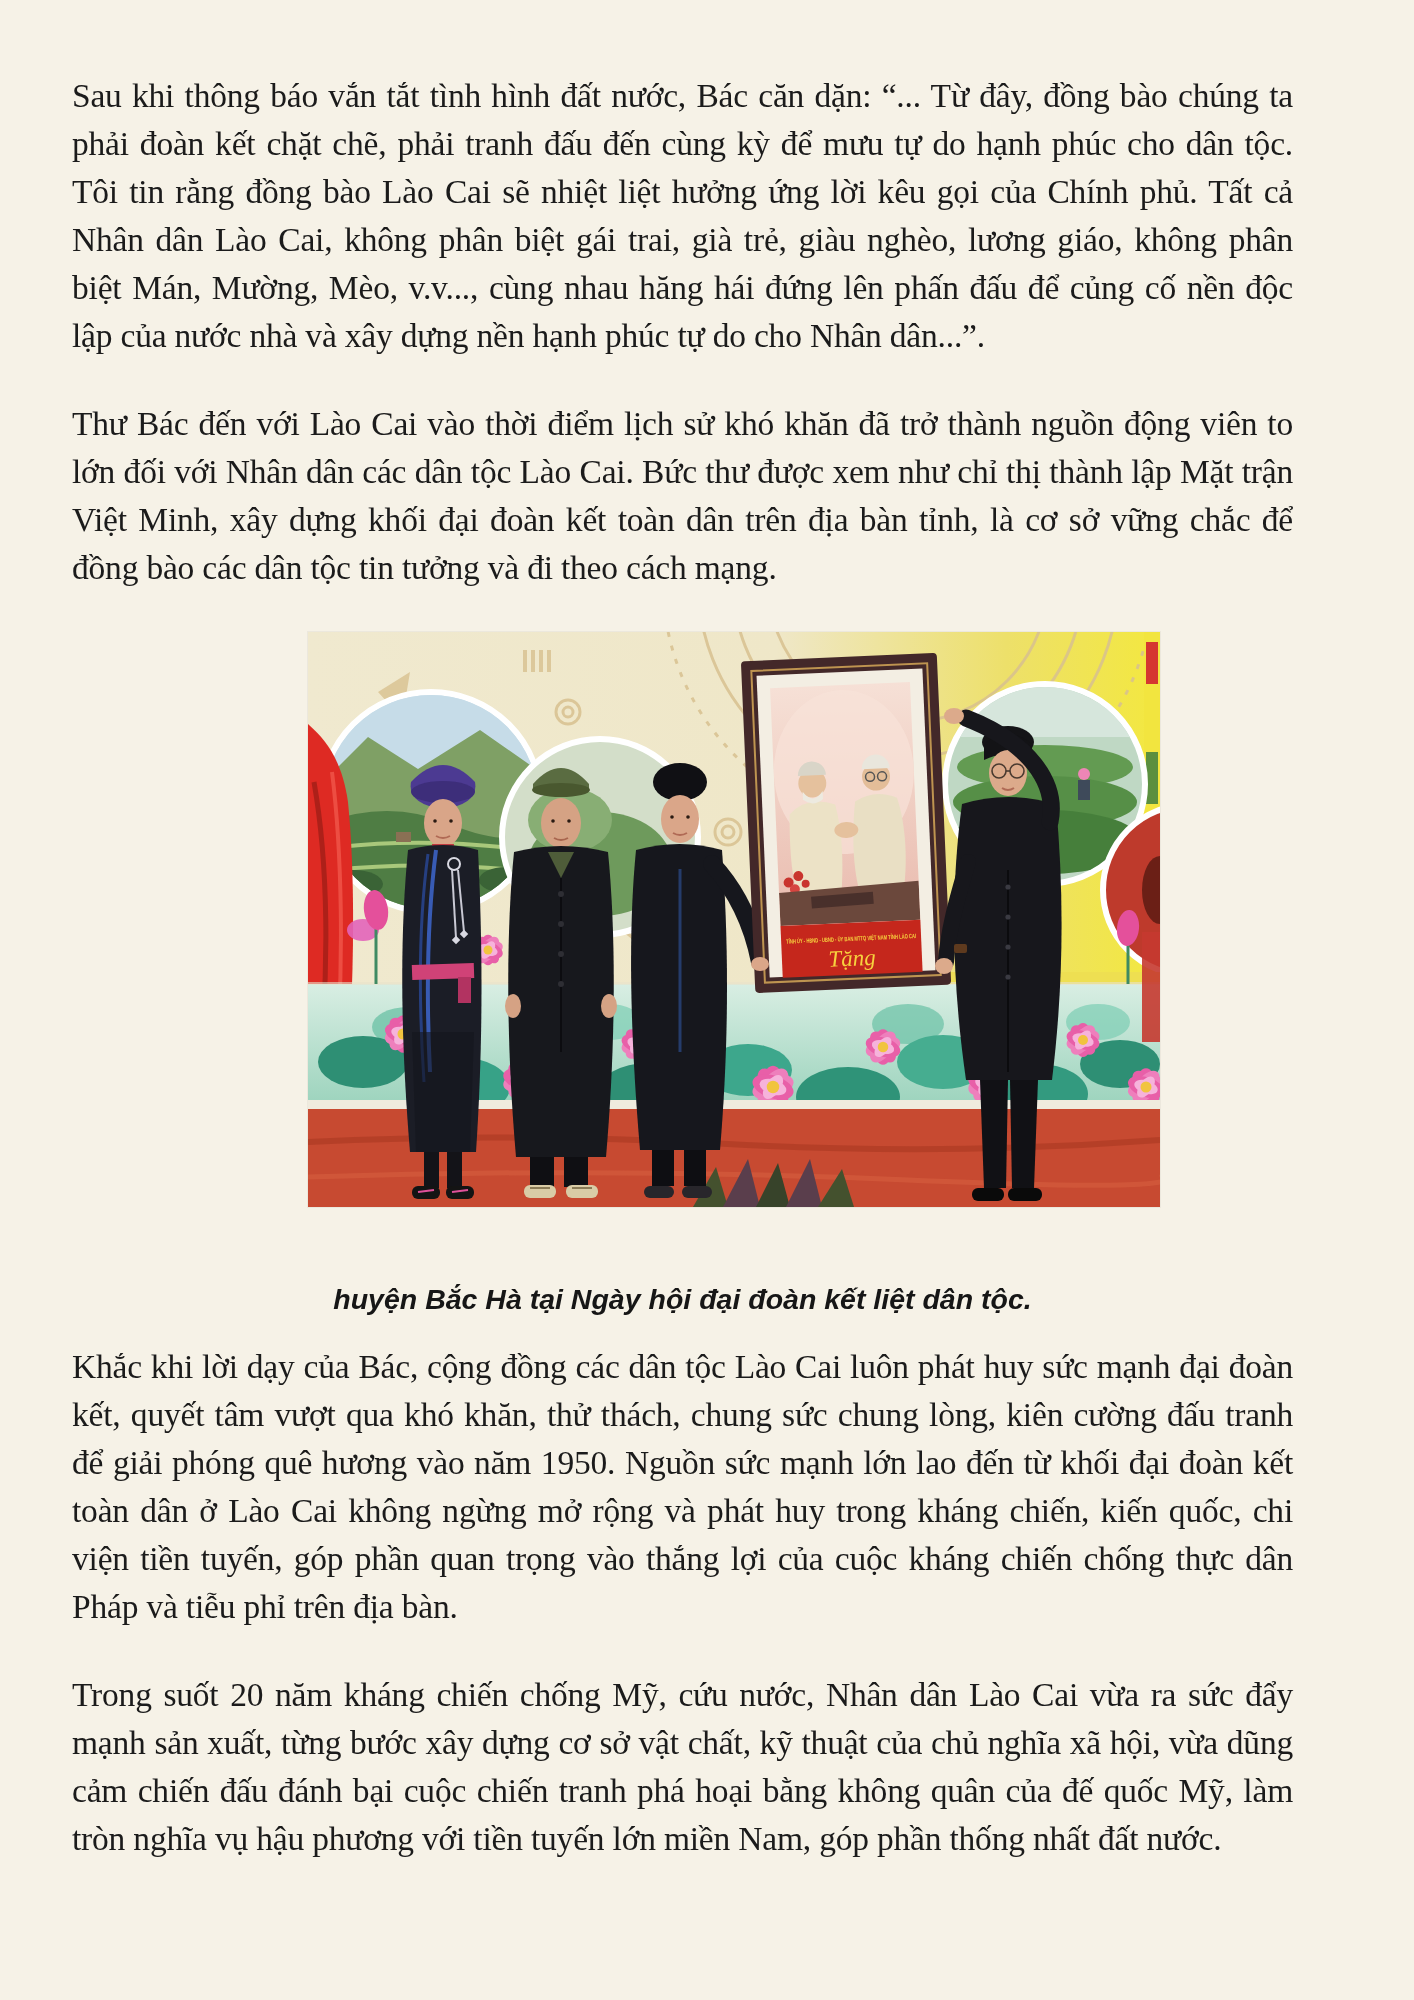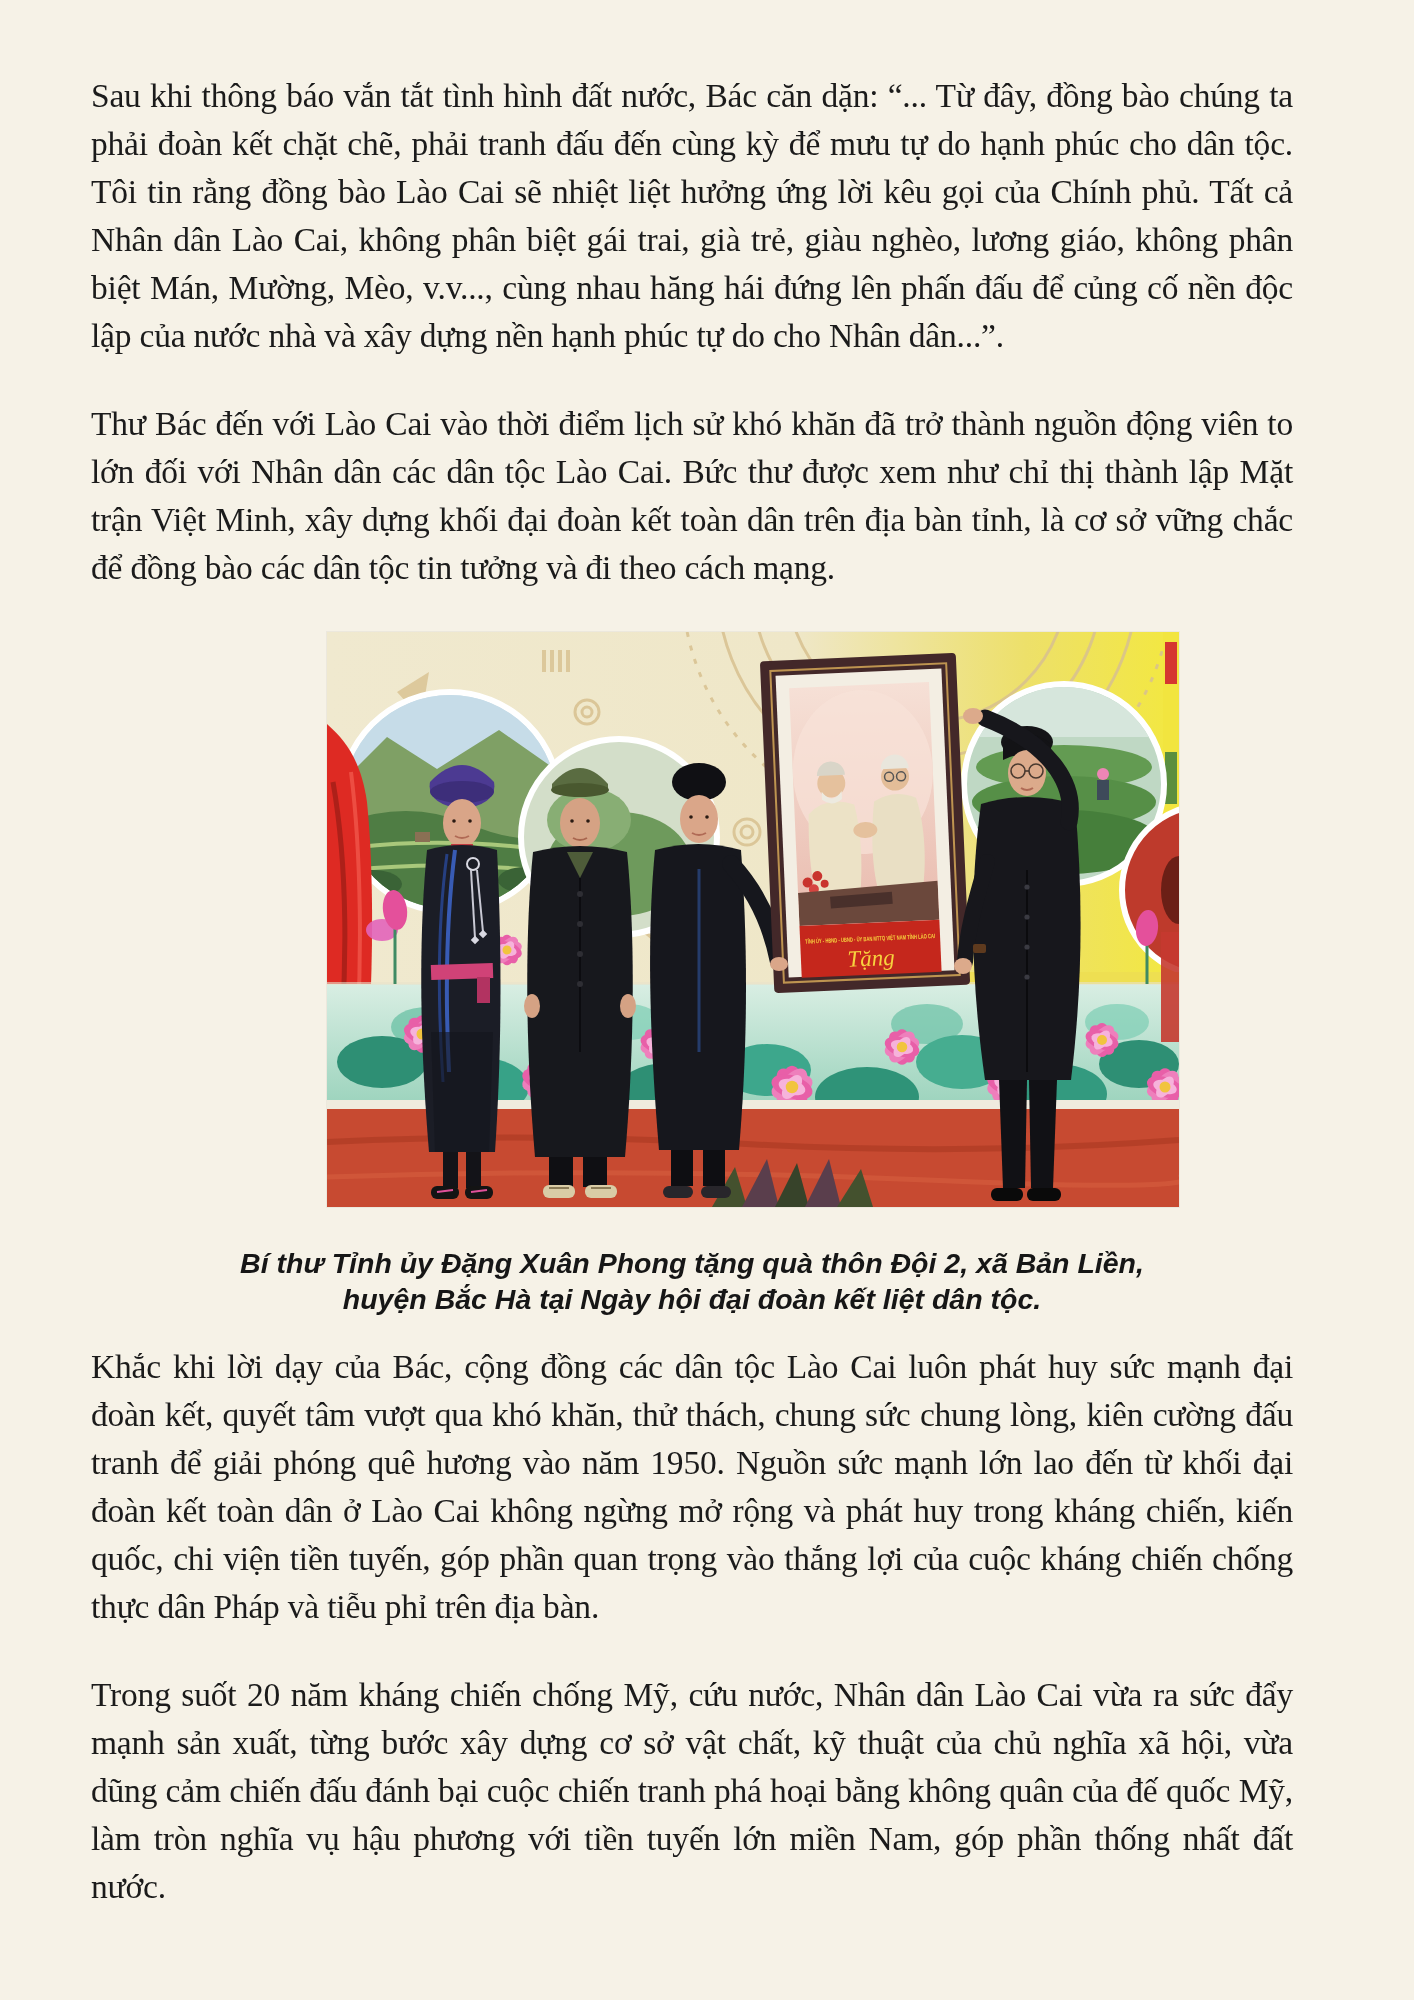--- a/index.html
+++ b/index.html
@@ -1,18 +1,18 @@
 <!DOCTYPE html>
 <html><head>
 <meta charset="utf-8">
 <style>
   html,body{margin:0;padding:0;background:#F6F2E7;}
   .page{
     position:relative;width:1350px;height:2000px;box-sizing:border-box;
-    padding:72px 57px 0 91px;background:#F6F2E7;overflow:hidden;
+    padding:72px 57px 0 72px;background:#F6F2E7;overflow:hidden;
     font-family:"Liberation Serif","DejaVu Serif",serif;
   }
   .para{
     margin:0 0 40px 0;
     font-size:33.5px;line-height:48px;letter-spacing:-0.2px;
     color:#1B1B1B;text-align:justify;
   }
   .photo-figure{margin:4px 0 26px 0;}
   .photo-wrap{width:852px;height:575px;margin-left:236px;box-shadow:0 0 0 1px rgba(0,0,0,0.04);}
   .photo-wrap svg{display:block;}
@@ -315,21 +315,21 @@
           <rect x="646" y="312" width="13" height="9" rx="2" fill="#5E3A1E"></rect>
           <ellipse cx="636" cy="334" rx="9" ry="8" fill="#DCAA8B"></ellipse>
           <path d="M672,448 L700,448 L698,556 L676,556 Z" fill="#111115"></path>
           <path d="M702,448 L730,448 L726,556 L704,556 Z" fill="#111115"></path>
           <rect x="664" y="556" width="32" height="13" rx="6" fill="#0A0A0A"></rect>
           <rect x="700" y="556" width="34" height="13" rx="6" fill="#0A0A0A"></rect>
         </g>
       </svg>
     </div>
     <figcaption class="caption">
-      <span>Bí thư Tỉnh ủy Đặng Xuân Phong tặng quà thôn Đội 2, xã Bản Liền,</span><br>
+      <br>
       <span>huyện Bắc Hà tại Ngày hội đại đoàn kết liệt dân tộc.</span>
     </figcaption>
   </figure>
 
   <p class="para">Khắc khi lời dạy của Bác, cộng đồng các dân tộc Lào Cai luôn phát huy sức mạnh đại đoàn kết, quyết tâm vượt qua khó khăn, thử thách, chung sức chung lòng, kiên cường đấu tranh để giải phóng quê hương vào năm 1950. Nguồn sức mạnh lớn lao đến từ khối đại đoàn kết toàn dân ở Lào Cai không ngừng mở rộng và phát huy trong kháng chiến, kiến quốc, chi viện tiền tuyến, góp phần quan trọng vào thắng lợi của cuộc kháng chiến chống thực dân Pháp và tiễu phỉ trên địa bàn.</p>
   <p class="para">Trong suốt 20 năm kháng chiến chống Mỹ, cứu nước, Nhân dân Lào Cai vừa ra sức đẩy mạnh sản xuất, từng bước xây dựng cơ sở vật chất, kỹ thuật của chủ nghĩa xã hội, vừa dũng cảm chiến đấu đánh bại cuộc chiến tranh phá hoại bằng không quân của đế quốc Mỹ, làm tròn nghĩa vụ hậu phương với tiền tuyến lớn miền Nam, góp phần thống nhất đất nước.</p>
 
 </main>
 
 </body></html>

